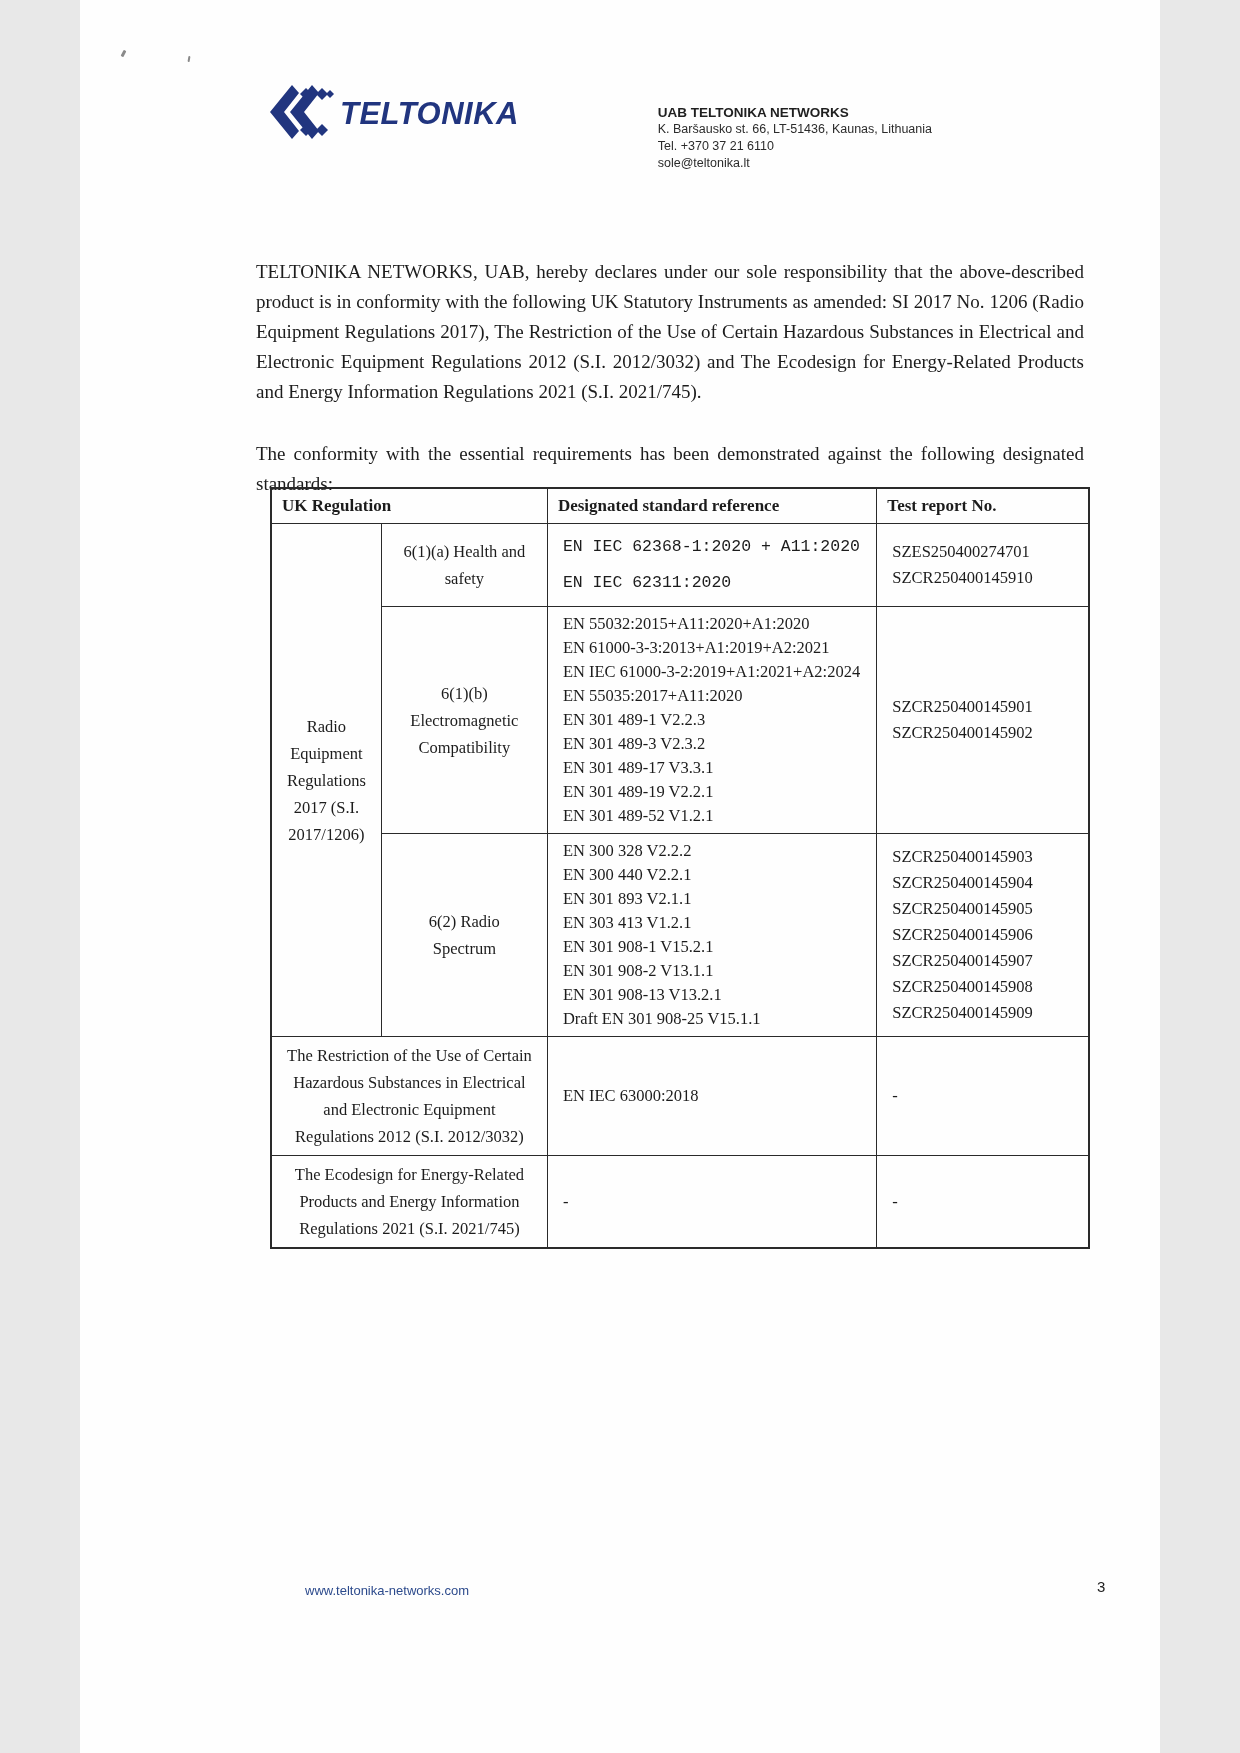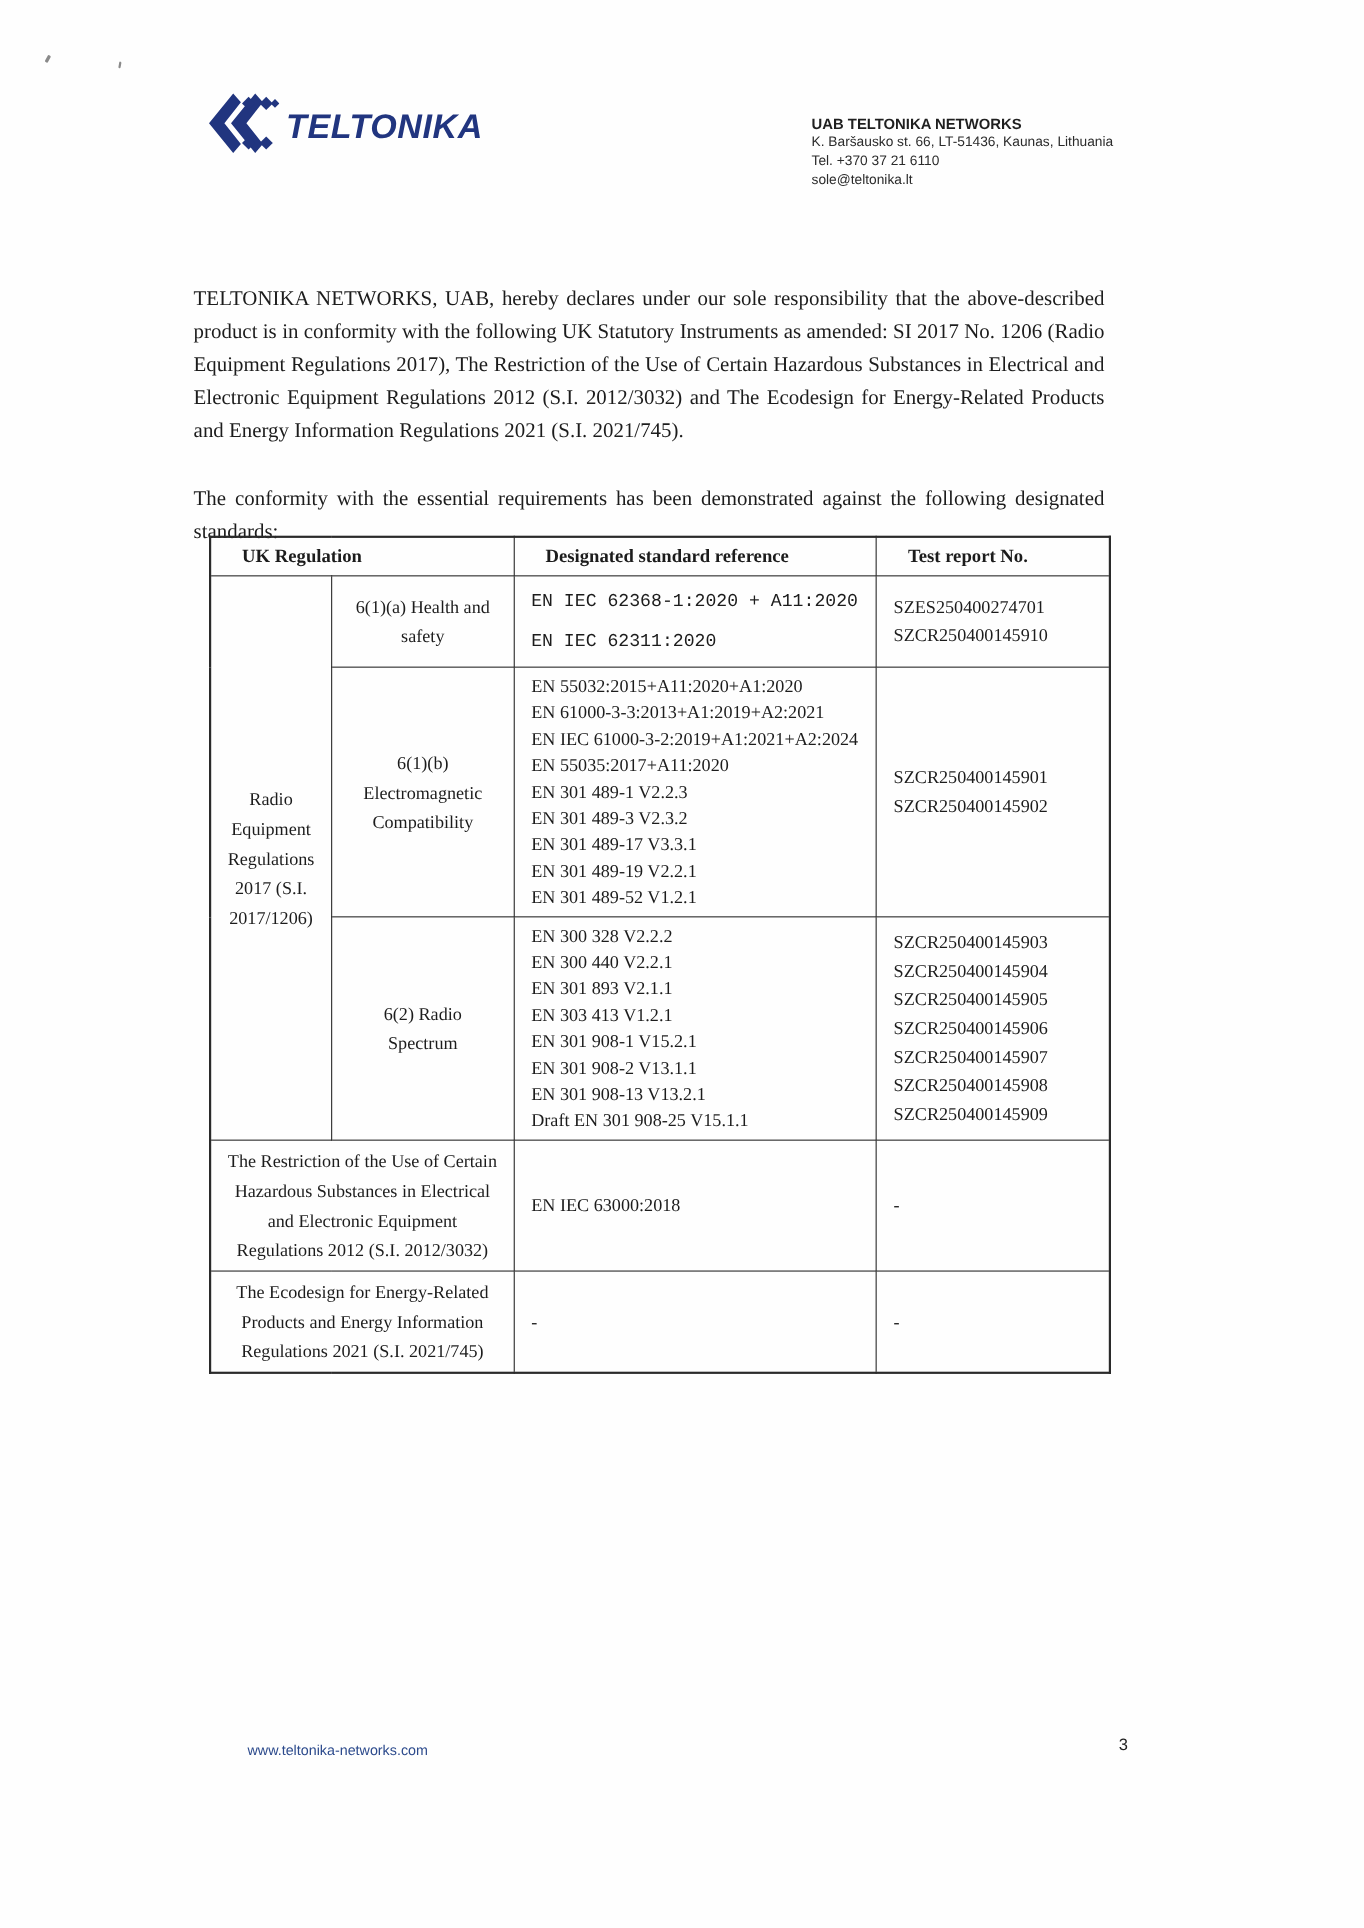--- a/index.html
+++ b/index.html
@@ -1,18 +1,18 @@
 <!DOCTYPE html>
 <html><head>
 <meta charset="utf-8">
 <style>
   html, body { margin: 0; padding: 0; background: #e8e8e8; }
   .page {
     position: relative;
-    width: 1240px;
+    width: 1080px;
     height: 1753px;
     margin: 0 auto;
     background: #fefefe;
     font-family: "Liberation Serif", "DejaVu Serif", serif;
     color: #1c1c1c;
     overflow: hidden;
   }
 
   
   .speck { position: absolute; background: #8a8a8a; border-radius: 1px; }
@@ -59,21 +59,21 @@
   }
   .doc-table th, .doc-table td {
     border: 1.6px solid #2a2a2a;
     padding: 5px 15px;
     vertical-align: middle;
   }
   .doc-table { border: 2.4px solid #2a2a2a; }
   .doc-table th {
     text-align: left;
     font-size: 17px;
-    padding: 7px 28px;
+    padding: 7px 10px;
   }
   .col-group { width: 100px; }
   .col-sub { width: 168px; }
   .col-std { width: 335px; }
   .col-rep { width: 215px; }
   .cell-pre { white-space: pre-line; }
   .std-list { line-height: 24px; white-space: pre-line; }
   .std-list-spread { line-height: 36px; white-space: pre-line; font-family: Liberation Mono, monospace; }
   .rep-list { line-height: 26px; white-space: pre-line; }
   .group-cell { text-align: center; line-height: 27px; padding: 5px 6px; font-family: Liberation Serif, serif; }

